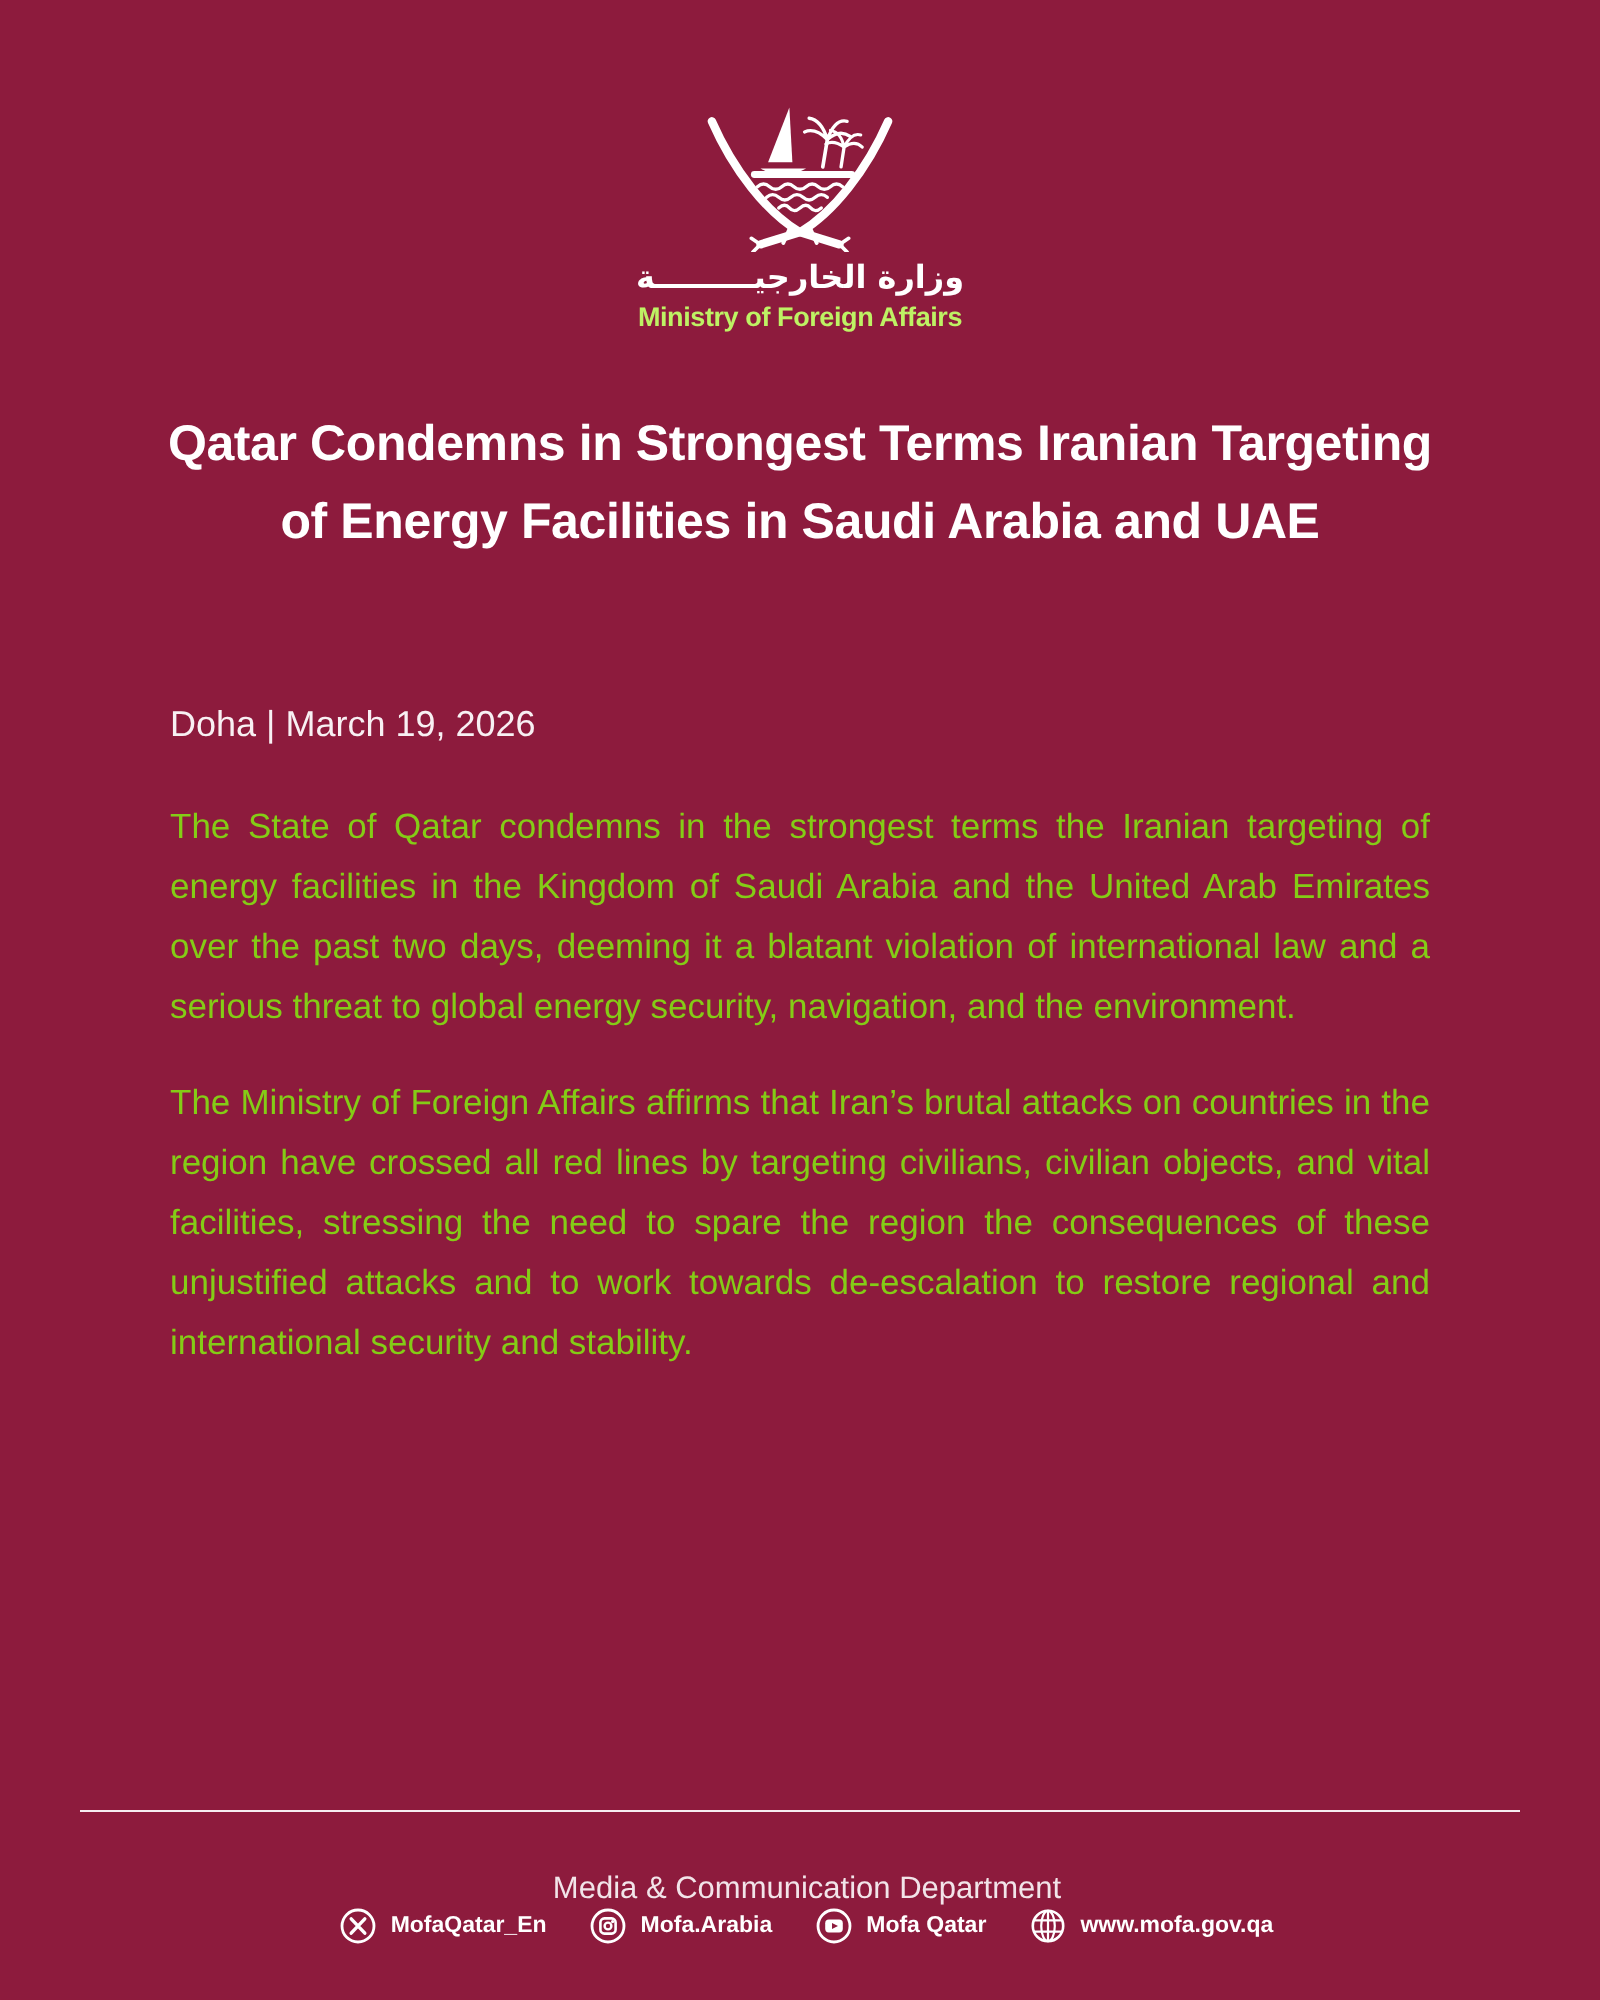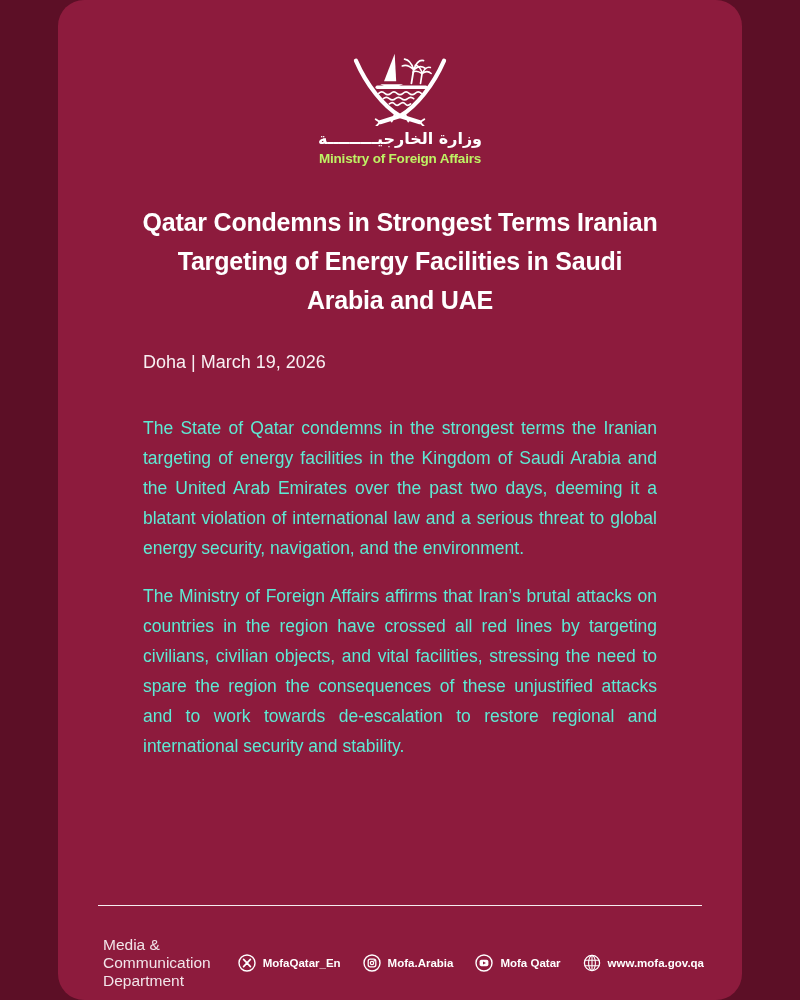--- a/index.html
+++ b/index.html
@@ -1,25 +1,24 @@
 <!DOCTYPE html>
 <html><head>
 <meta charset="utf-8">
 <style>
   * { margin:0; padding:0; box-sizing:border-box; }
   html,body { background:#5c0f26; }
   .page {
     position:relative;
-    width:684px; height:1000px;
+    width:800px; height:1000px;
     margin:0 auto;
     background:#8D1B3D;
     color:#F6ECF0;
     font-family:"Liberation Sans", sans-serif;
     overflow:hidden;
-    border-radius:26px;
   }
   
   .header {
     position:absolute; top:50px; left:0; right:0;
     text-align:center;
   }
   .emblem { display:block; margin:0 auto; width:128px; height:76px; }
   .arabic-title {
     margin-top:3px;
     font-family:"DejaVu Sans", sans-serif;
@@ -41,36 +40,36 @@
     position:absolute; top:203px; left:80px; right:80px;
     text-align:center;
     font-size:25px; font-weight:700; line-height:39px;
     color:#FFFFFF;
     letter-spacing:-0.2px;
   }
   
   .content { position:absolute; top:352px; left:85px; right:85px; }
   .dateline {
     font-size:18px; font-weight:400; color:#F8F0F3;
-    margin-bottom:40px;
+    margin-bottom:25px;
   }
   .content p {
     font-size:17.5px; line-height:30px;
     text-align:justify;
-    color:#5eead4;
+    color:#84cc16;
     margin-bottom:18px;
   }
   
   .footer-divider {
     position:absolute; top:905px; left:40px; right:40px;
     border-top:1.5px solid rgba(255,255,255,0.92);
   }
   .footer {
     position:absolute; top:936px; left:45px; right:38px;
-    display:flex; justify-content:space-between; align-items:center;
+    display:flex; justify-content:space-between; align-items:center;flex-direction:column;
   }
   .dept { font-size:15.5px; font-weight:400; color:#F2E4E9; }
   .social { display:flex; align-items:center; gap:22px; }
   .social-item { display:flex; align-items:center; gap:7px; cursor:pointer; }
   .social-item .icon { width:18px; height:18px; display:block; }
   .social-item .label { font-size:11.5px; font-weight:700; color:#FFFFFF; white-space:nowrap; }
 </style>
 </head>
 <body>
 

